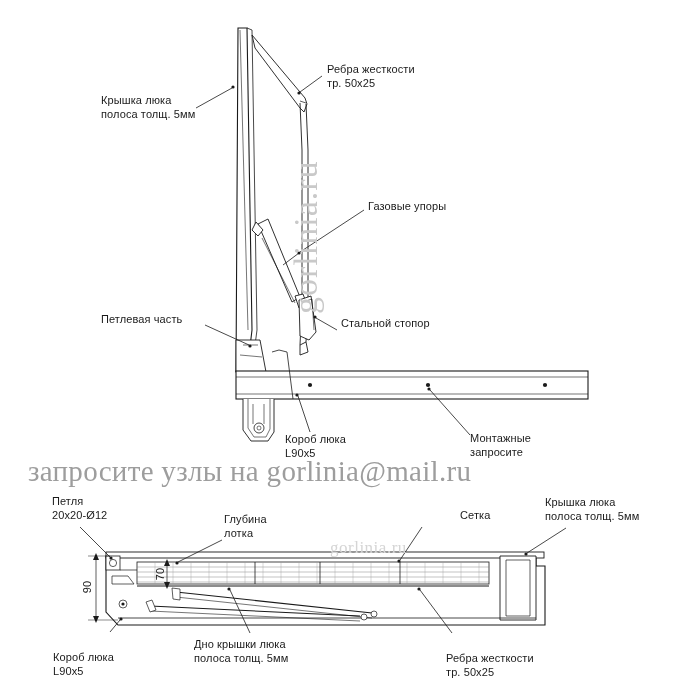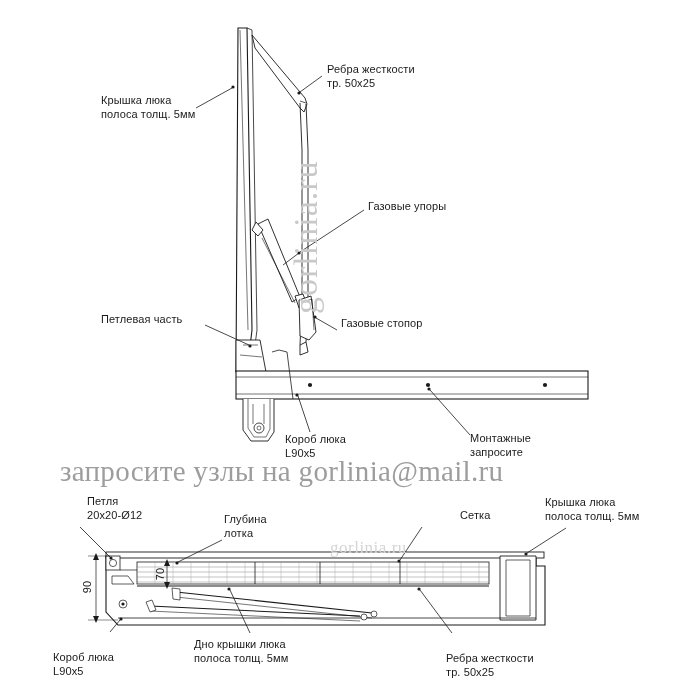--- a/index.html
+++ b/index.html
@@ -34,21 +34,20 @@
   .wm-big {
     position: absolute;
     left: 28px;
     top: 455px;
     font-family: "Liberation Serif", serif;
     font-size: 29px;
     color: #8c8c8c;
     opacity: 0.85;
     white-space: nowrap;
     letter-spacing: 0.3px;
-    margin-left: 32px;
   }
   .wm-vert {
     position: absolute;
     left: 186px;
     top: 175px;
     width: 240px;
     font-family: "Liberation Serif", serif;
     font-size: 34px;
     color: #c9c9c9;
     transform: rotate(-90deg);
@@ -289,34 +288,34 @@
 
   <div class="lbl" style="left:368px; top:199px;">
     <span>Газовые упоры</span>
   </div>
 
   <div class="lbl" style="left:101px; top:312px;">
     <span>Петлевая часть</span>
   </div>
 
   <div class="lbl" style="left:341px; top:316px;">
-    <span>Газовые стопор</span>
+    <span>Стальной стопор</span>
   </div>
 
   <div class="lbl" style="left:285px; top:432px;">
     <span>Короб люка</span><br>
     <span>L90x5</span>
   </div>
 
   <div class="lbl" style="left:470px; top:431px;">
     <span>Монтажные</span><br>
     <span>запросите</span>
   </div>
 
-  <div class="lbl" style="left:52px; top:494px;margin-left:35px;">
+  <div class="lbl" style="left:52px; top:494px;">
     <span>Петля</span><br>
     <span>20x20-Ø12</span>
   </div>
 
   <div class="lbl" style="left:224px; top:512px;">
     <span>Глубина</span><br>
     <span>лотка</span>
   </div>
 
   <div class="lbl" style="left:412px; top:508px;margin-left:48px;">

